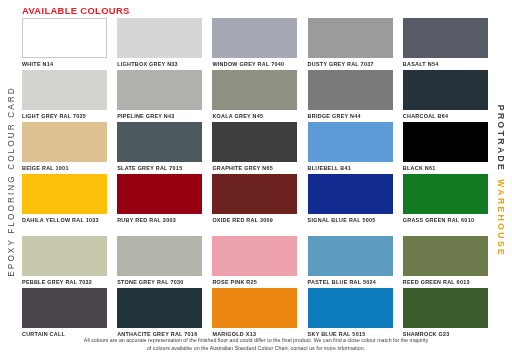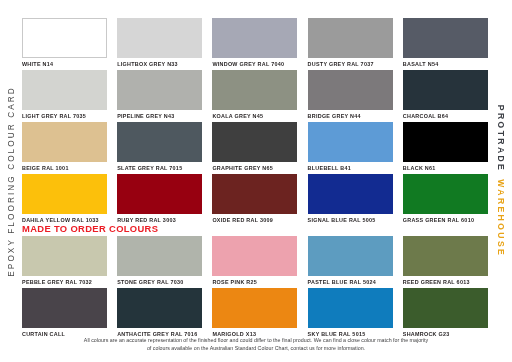--- a/index.html
+++ b/index.html
@@ -125,21 +125,21 @@
 
   <div class="rail rail-right">
     <div class="rail-stack">
       <span class="brand-1">PROTRADE</span>
       <span class="brand-2">WAREHOUSE</span>
     </div>
   </div>
 
   <div id="content">
 
-    <div class="section-title t2">MADE TO ORDER COLOURS</div>
+    <div class="section-title t1">AVAILABLE COLOURS</div>
 
     <div id="grid-available">
         <div class="swatch-cell" style="left: 0px; top: 18px;">
           <div class="swatch-chip bordered" style="background: rgb(255, 255, 255);"></div>
           <div class="swatch-label">WHITE N14</div>
         </div>
         <div class="swatch-cell" style="left: 95.2px; top: 18px;">
           <div class="swatch-chip" style="background: rgb(214, 214, 214);"></div>
           <div class="swatch-label">LIGHTBOX GREY N33</div>
         </div>

